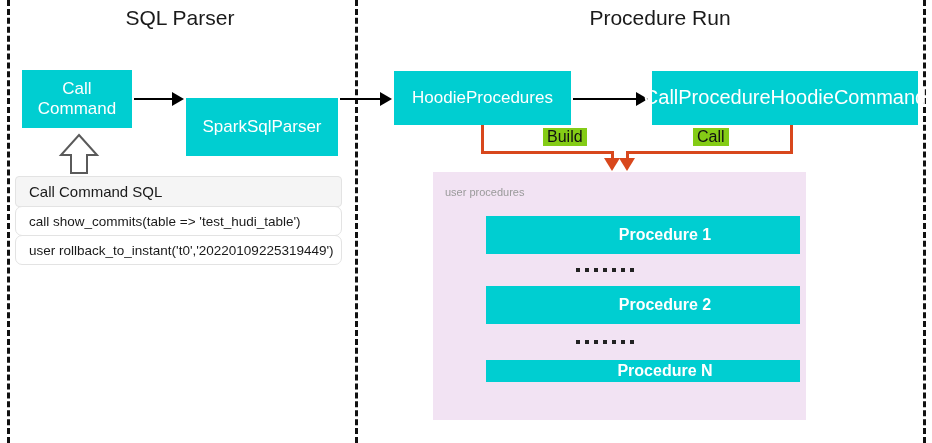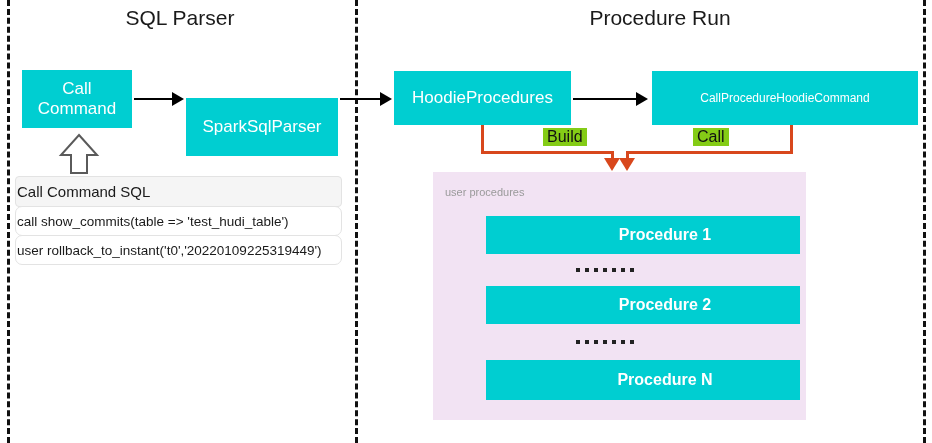--- a/index.html
+++ b/index.html
@@ -37,21 +37,21 @@
     background: #00CED1;
     color: #ffffff;
     display: flex;
     align-items: center;
     justify-content: center;
     text-align: center;
     font-size: 17px;
     line-height: 1.18;
     box-sizing: border-box;
   }
-  .cyanbox.small { font-size: 12px; align-items: center; }
+  .cyanbox.small { font-size: 20px; align-items: center; }
   .arrow-line {
     position: absolute;
     height: 0;
     border-top: 2.5px solid #000000;
   }
   .arrow-head-right {
     position: absolute;
     width: 0; height: 0;
     border-top: 7px solid transparent;
     border-bottom: 7px solid transparent;
@@ -66,21 +66,21 @@
     position: absolute;
     box-sizing: border-box;
   }
   .sqlrow {
     box-sizing: border-box;
     border: 1px solid #e3e3e3;
     border-radius: 4px;
     background: #ffffff;
     display: flex;
     align-items: center;
-    padding-left: 1px;
+    padding-left: 13px;
     color: #1a1a1a;
     white-space: nowrap;
     overflow: hidden;
   }
   .sqlrow.header {
     background: #f5f5f5;
     font-size: 15px;
     height: 31px;
   }
   .sqlrow.body {
@@ -237,17 +237,17 @@
   <div class="dots" style="left:576px; top:340px;">
     <i></i>
       <i></i>
       <i></i>
       <i></i>
       <i></i>
       <i></i>
       <i></i>
   </div>
 
-  <div class="proc-bar" style="left:486px; top:360px; width:270px; height:40px;">
+  <div class="proc-bar" style="left:486px; top:360px; width:270px; height:22px;">
     <span>Procedure N</span>
   </div>
 
 </div>
 
 </body></html>

